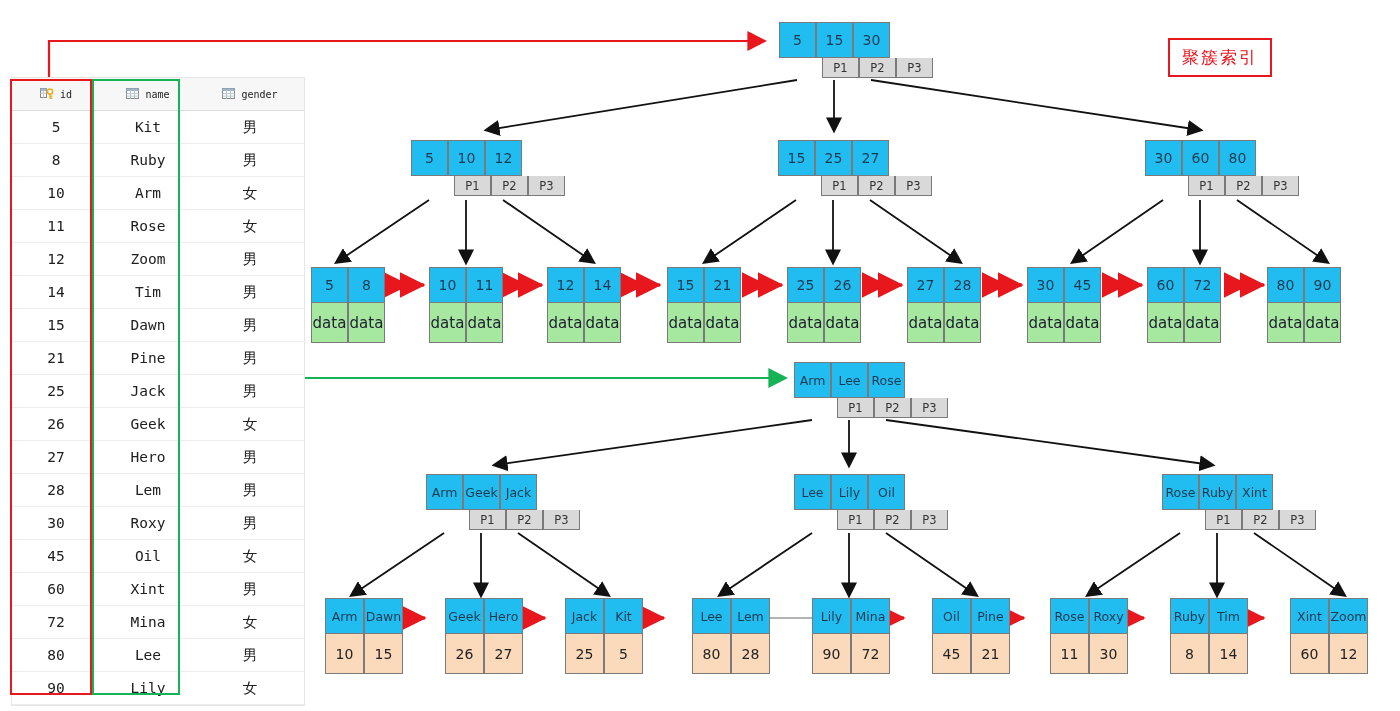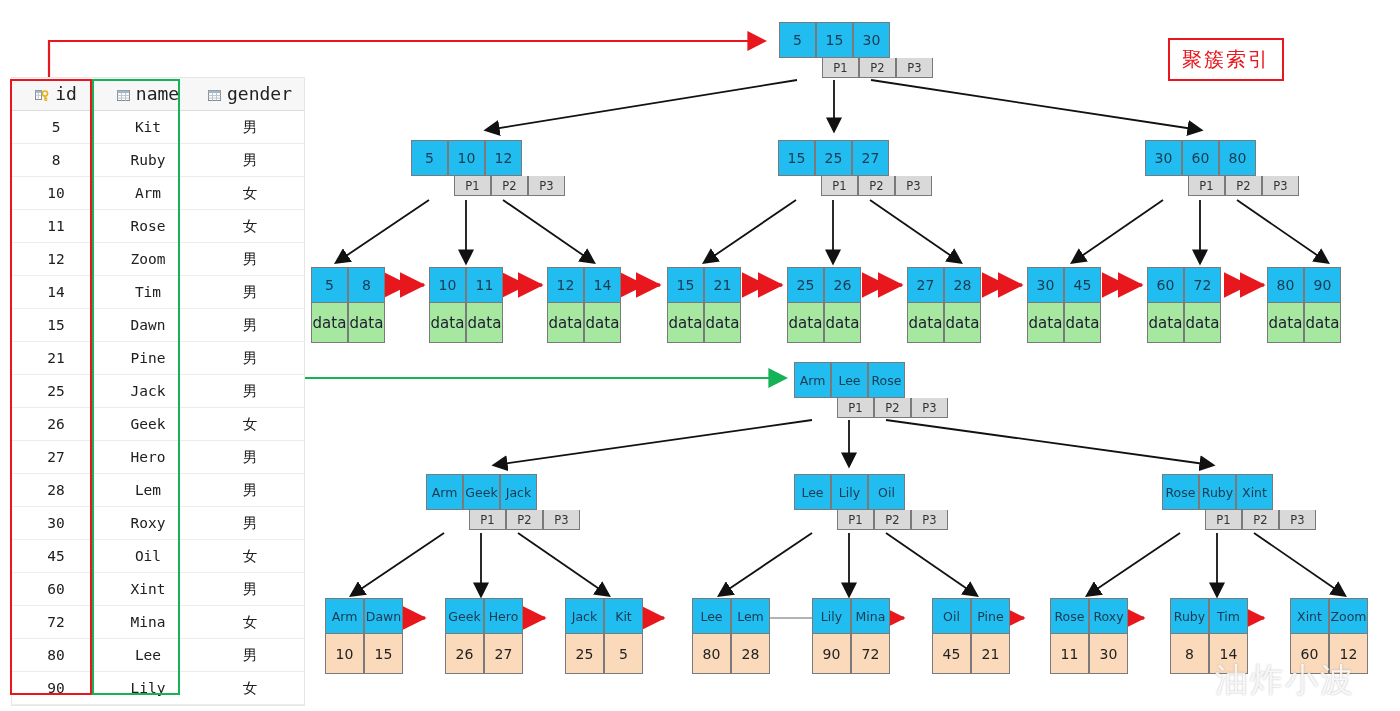--- a/index.html
+++ b/index.html
@@ -25,21 +25,21 @@
   }
   .tbl th,.tbl td{
     border-bottom:1px solid #ededed;
     height:32px;padding:0 8px;
     font-weight:normal;
     white-space:nowrap;
   }
   .tbl th{
     background:#f7f7f7;color:#222;
     border-bottom:1px solid #dcdcdc;
-    font-size:18px;text-align:left;
+    font-size:10px;text-align:left;
   }
   .tbl .c-id{width:72px;text-align:center;}
   .tbl .c-name{width:80px;text-align:center;}
   .tbl .c-gender{width:92px;text-align:center;}
   .tbl td.c-id{text-align:center;}
   .hicon{display:inline-block;vertical-align:-2px;margin-right:5px;}
 
   
   .colbox{position:absolute;pointer-events:none;}
   #col-id-box{left:10px;top:79px;width:78px;height:612px;border:2.5px solid #e8161d;}
@@ -79,21 +79,21 @@
   .nm3 .pcell{width:37px;height:20px;}
   
   .n2 .kcell{width:37px;height:36px;}
   .n2 .dcell{width:37px;height:40px;}
   .nm2 .kcell{width:39px;height:36px;font-size:12.5px;}
   .nm2 .dcell{width:39px;height:40px;}
 
   
   .callout{
     position:absolute;border:2.5px solid #e8161d;background:#fff;
-    color:#e8161d;font-size:20px;letter-spacing:2px;
+    color:#e8161d;font-size:17px;letter-spacing:2px;
     padding:6px 12px;font-family:"DejaVu Sans","Liberation Sans",sans-serif;
     white-space:nowrap;
   }
   #callout-clustered{left:1168px;top:38px;}
   #callout-secondary{left:1176px;top:392px;}
 
   
   #watermark{
     position:absolute;left:1215px;top:658px;
     font-size:33px;color:rgba(255,255,255,0.85);
@@ -618,14 +618,13 @@
         </div>
         <div class="drow">
           <div class="dcell peach">60</div>
           <div class="dcell peach">12</div>
         </div>
       </div>
     </div>
 
   <div class="callout" id="callout-clustered">聚簇索引</div>
 
-  <div id="watermark">油炸小波</div>
 </div>
 
 </body></html>

